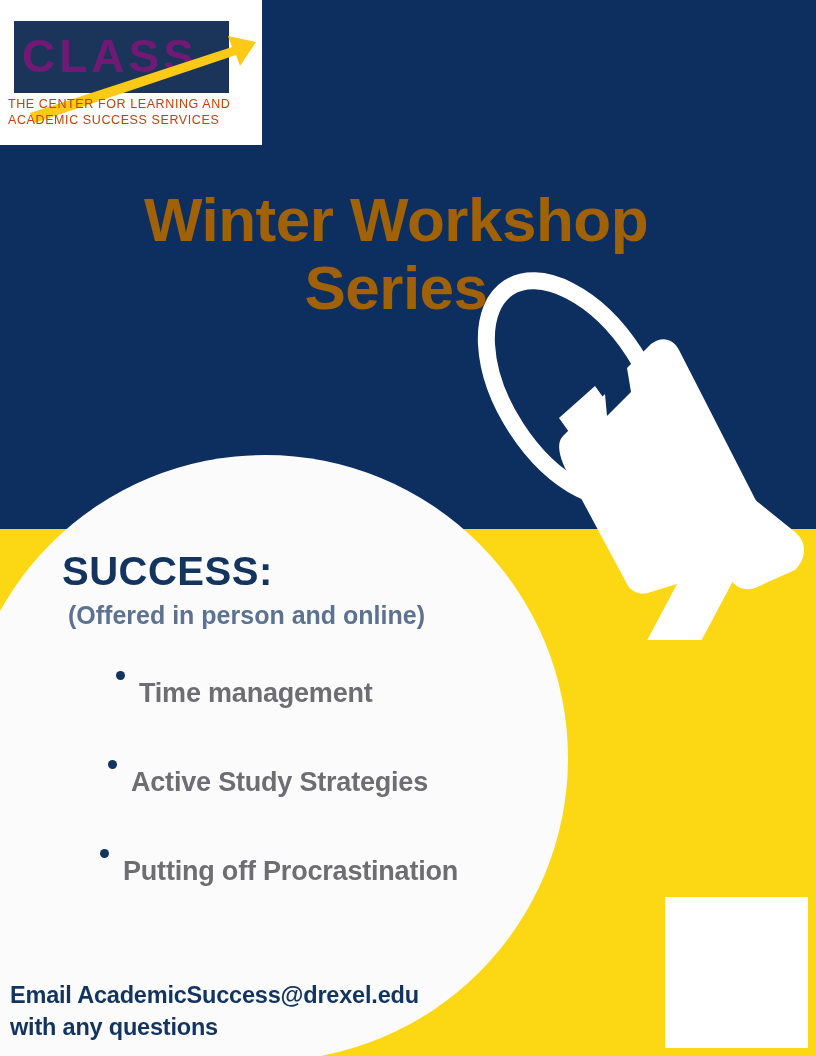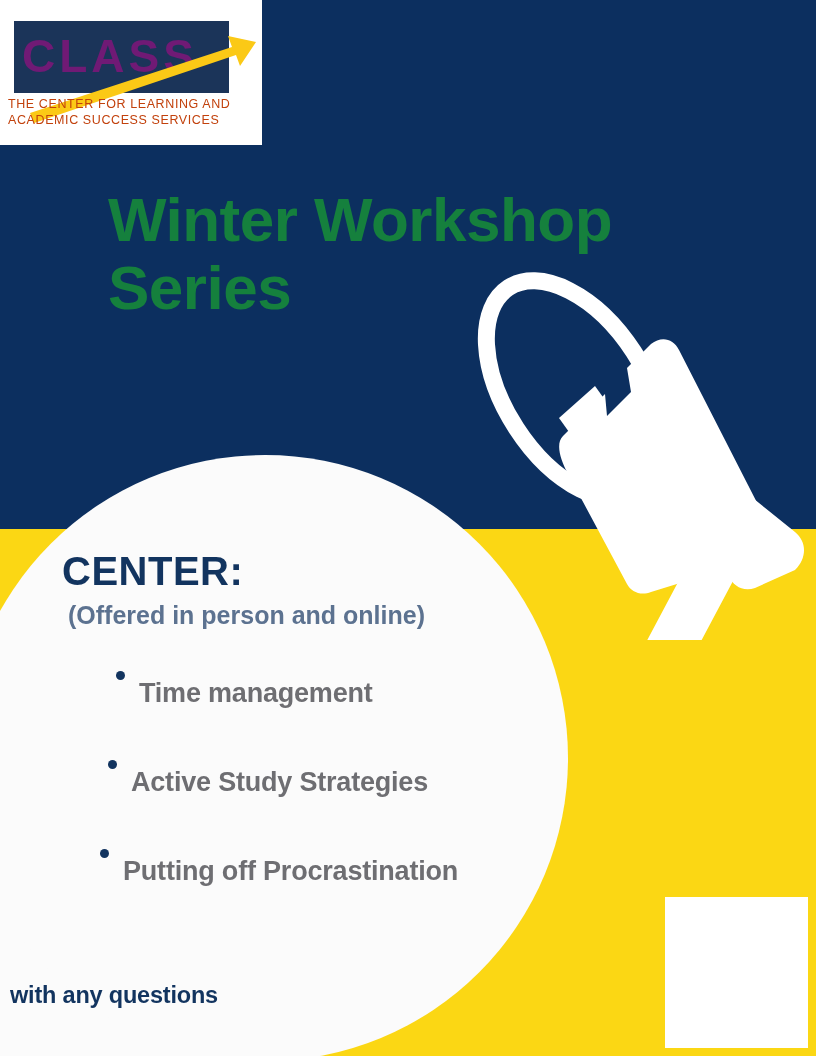--- a/index.html
+++ b/index.html
@@ -95,21 +95,22 @@
     letter-spacing: 0.6px;
     font-family: "Liberation Sans", sans-serif;
   }
 
   
   .headline {
     position: absolute;
     left: 108px;
     top: 186px;
     width: 576px;
-    color: #15803d;
+    text-align: center;
+    color: #a16207;
     font-size: 62px;
     font-weight: bold;
     line-height: 68px;
     letter-spacing: -0.5px;
     font-family: "Liberation Sans", sans-serif;
   }
 
   
   .megaphone {
     position: absolute;
@@ -260,39 +261,40 @@
       <div>THE CENTER FOR LEARNING AND</div>
       <div>ACADEMIC SUCCESS SERVICES</div>
     </div>
   </div>
 
   <div class="headline">
     <div>Winter Workshop</div>
     <div>Series</div>
   </div>
 
-  <div class="topics-head">CENTER:</div>
+  <div class="topics-head">SUCCESS:</div>
   <div class="topics-sub">(Offered in person and online)</div>
 
   <ul class="topics-list">
     <li class="topic-item">
       <span class="dot"></span>
       <span>Time management</span>
     </li>
     <li class="topic-item">
       <span class="dot"></span>
       <span>Active Study Strategies</span>
     </li>
     <li class="topic-item">
       <span class="dot"></span>
       <span>Putting off Procrastination</span>
     </li>
   </ul>
 
   <div class="contact">
+    <div>Email AcademicSuccess@drexel.edu</div>
     <div>with any questions</div>
   </div>
 
   <div class="qr-panel">
     
   </div>
 
 </div>
 
 </body></html>

